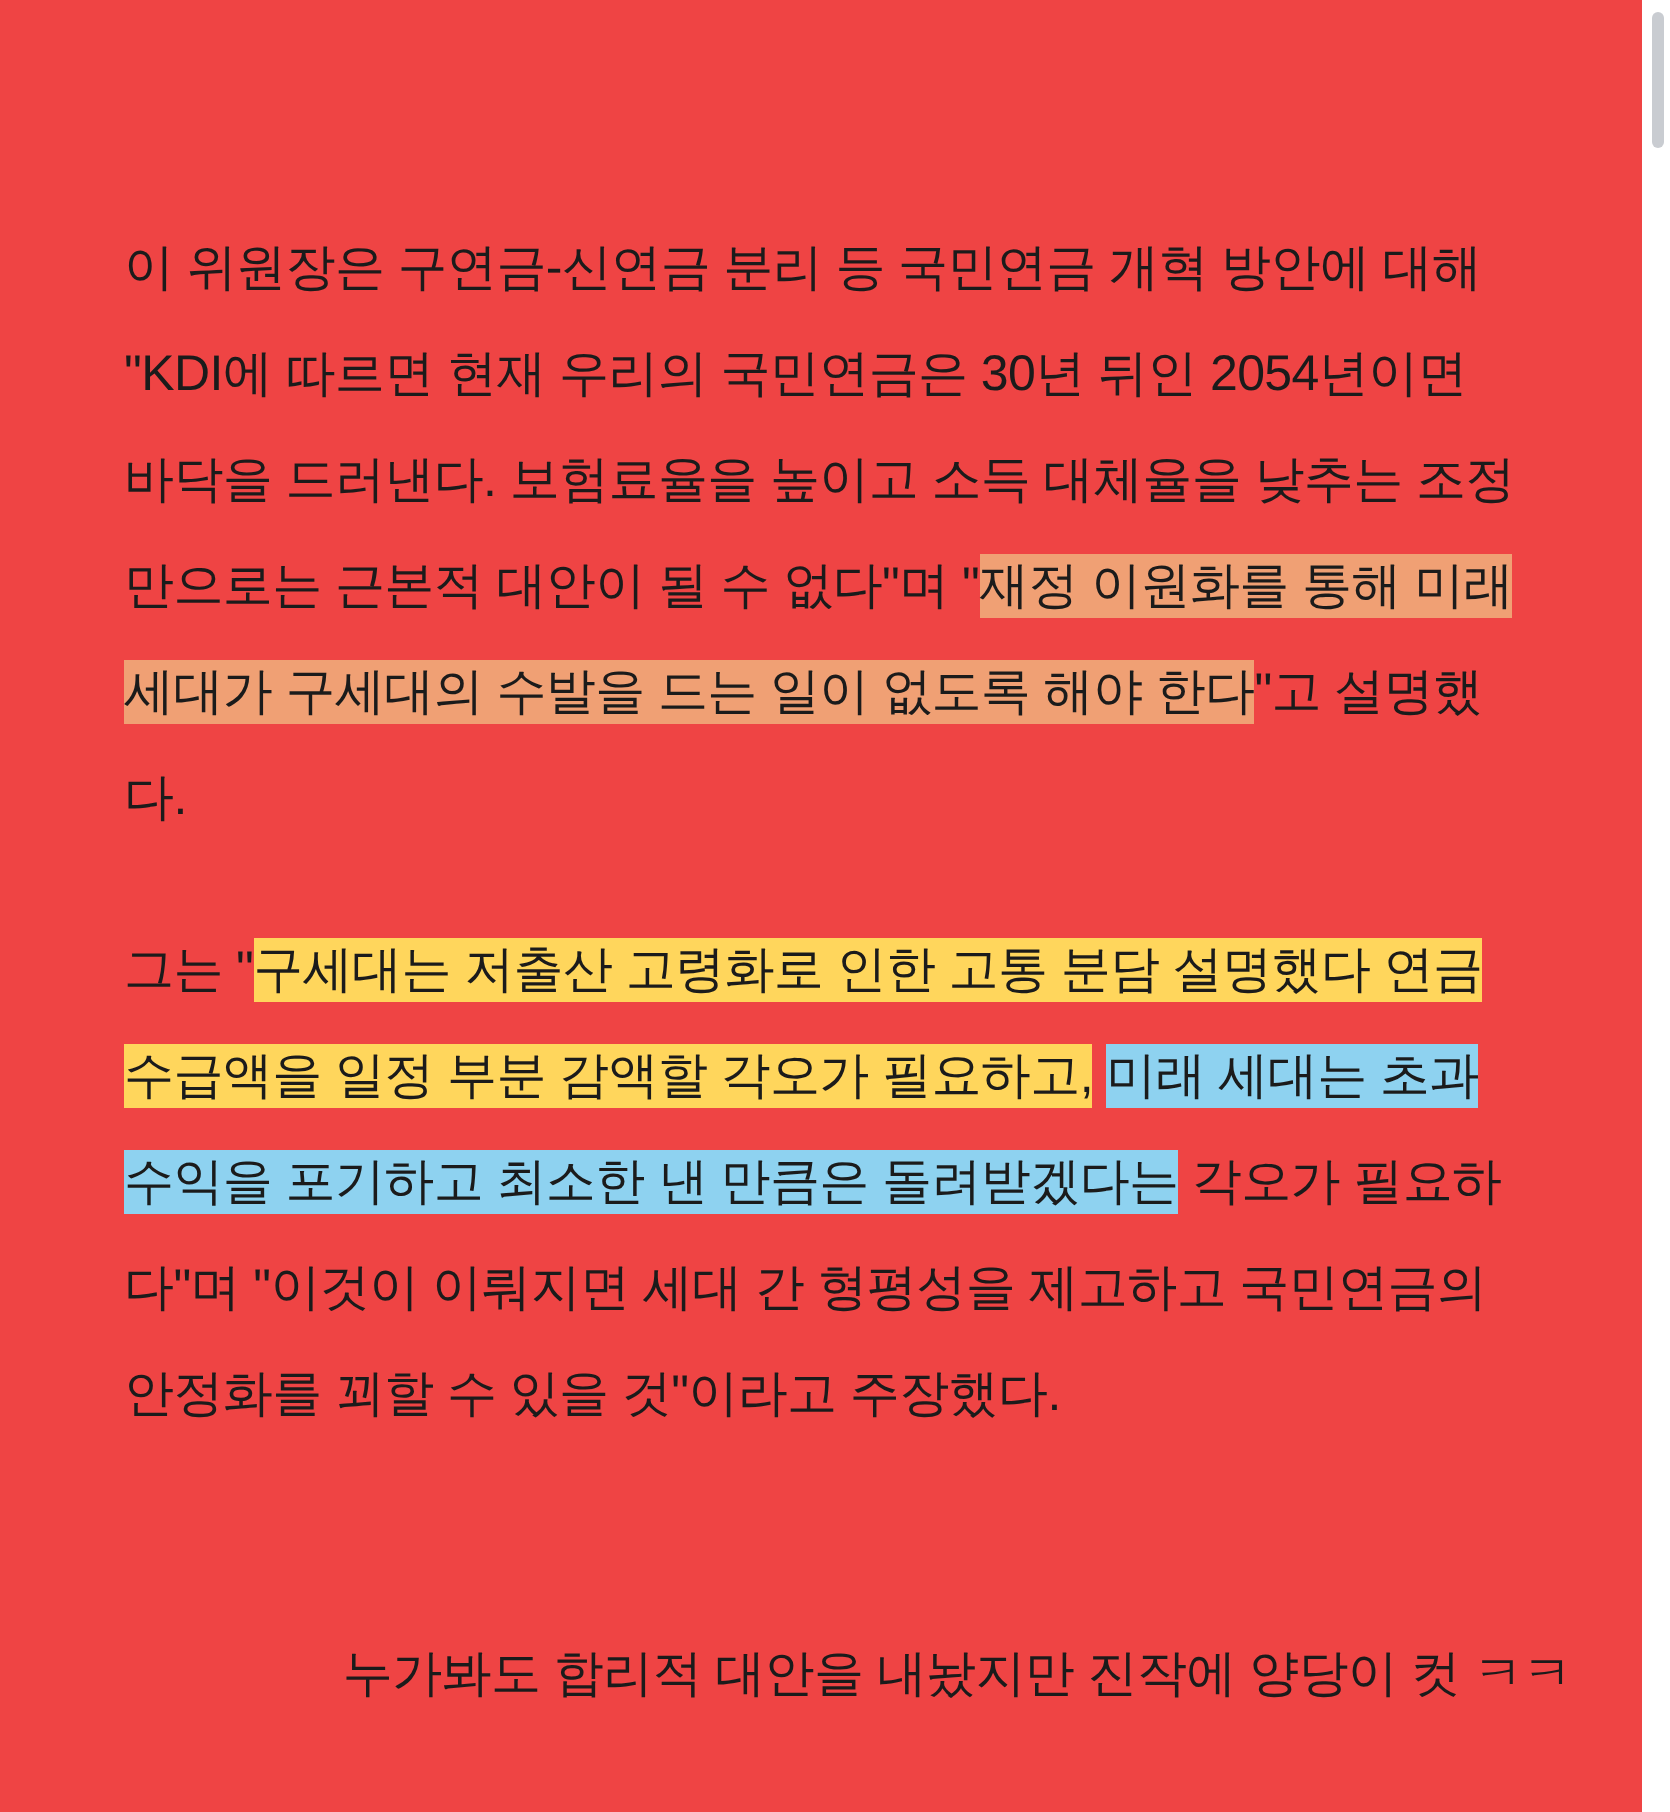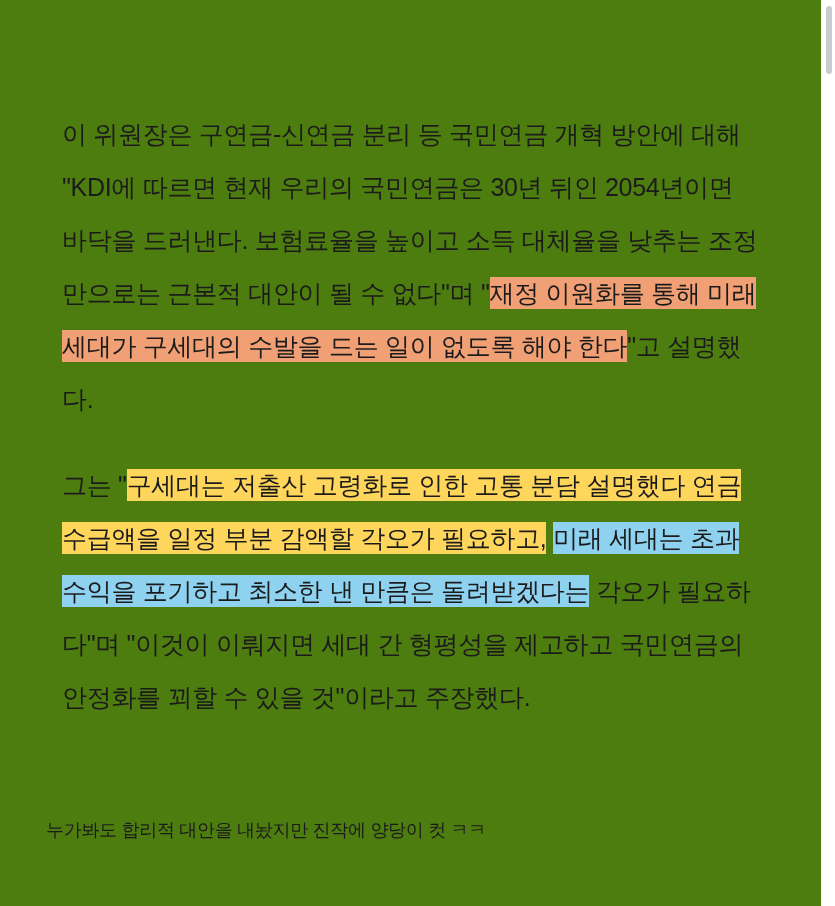--- a/index.html
+++ b/index.html
@@ -11,21 +11,21 @@
     width: 835px;
     height: 906px;
     font-family: "Liberation Sans", sans-serif;
     color: #1a1a1a;
     position: relative;
     overflow: hidden;
   }
   .page {
     position: absolute;
     inset: 0;
-    background: #4d7c0f;
+    background: #ef4444;
   }
   .scrollbar-track {
     position: absolute;
     top: 0;
     right: 0;
     width: 14px;
     height: 906px;
     background: #ffffff;
   }
   .scrollbar-thumb {
@@ -63,24 +63,25 @@
     position: absolute;
     left: 62px;
     top: 434px;
     width: 700px;
   }
   .para-3 {
     position: absolute;
     left: 46px;
     top: 792px;
     width: 740px;
-    font-size: 18px;
+    font-size: 25px;
     line-height: 40px;
     letter-spacing: -0.3px;
     color: #1b1b1b;
+    text-align: right;
   }
   .hl-orange {
     background: #f0a074;
     padding: 2px 0;
     box-decoration-break: clone;
     -webkit-box-decoration-break: clone;
   }
   .hl-yellow {
     background: #ffd65c;
     padding: 2px 0;

